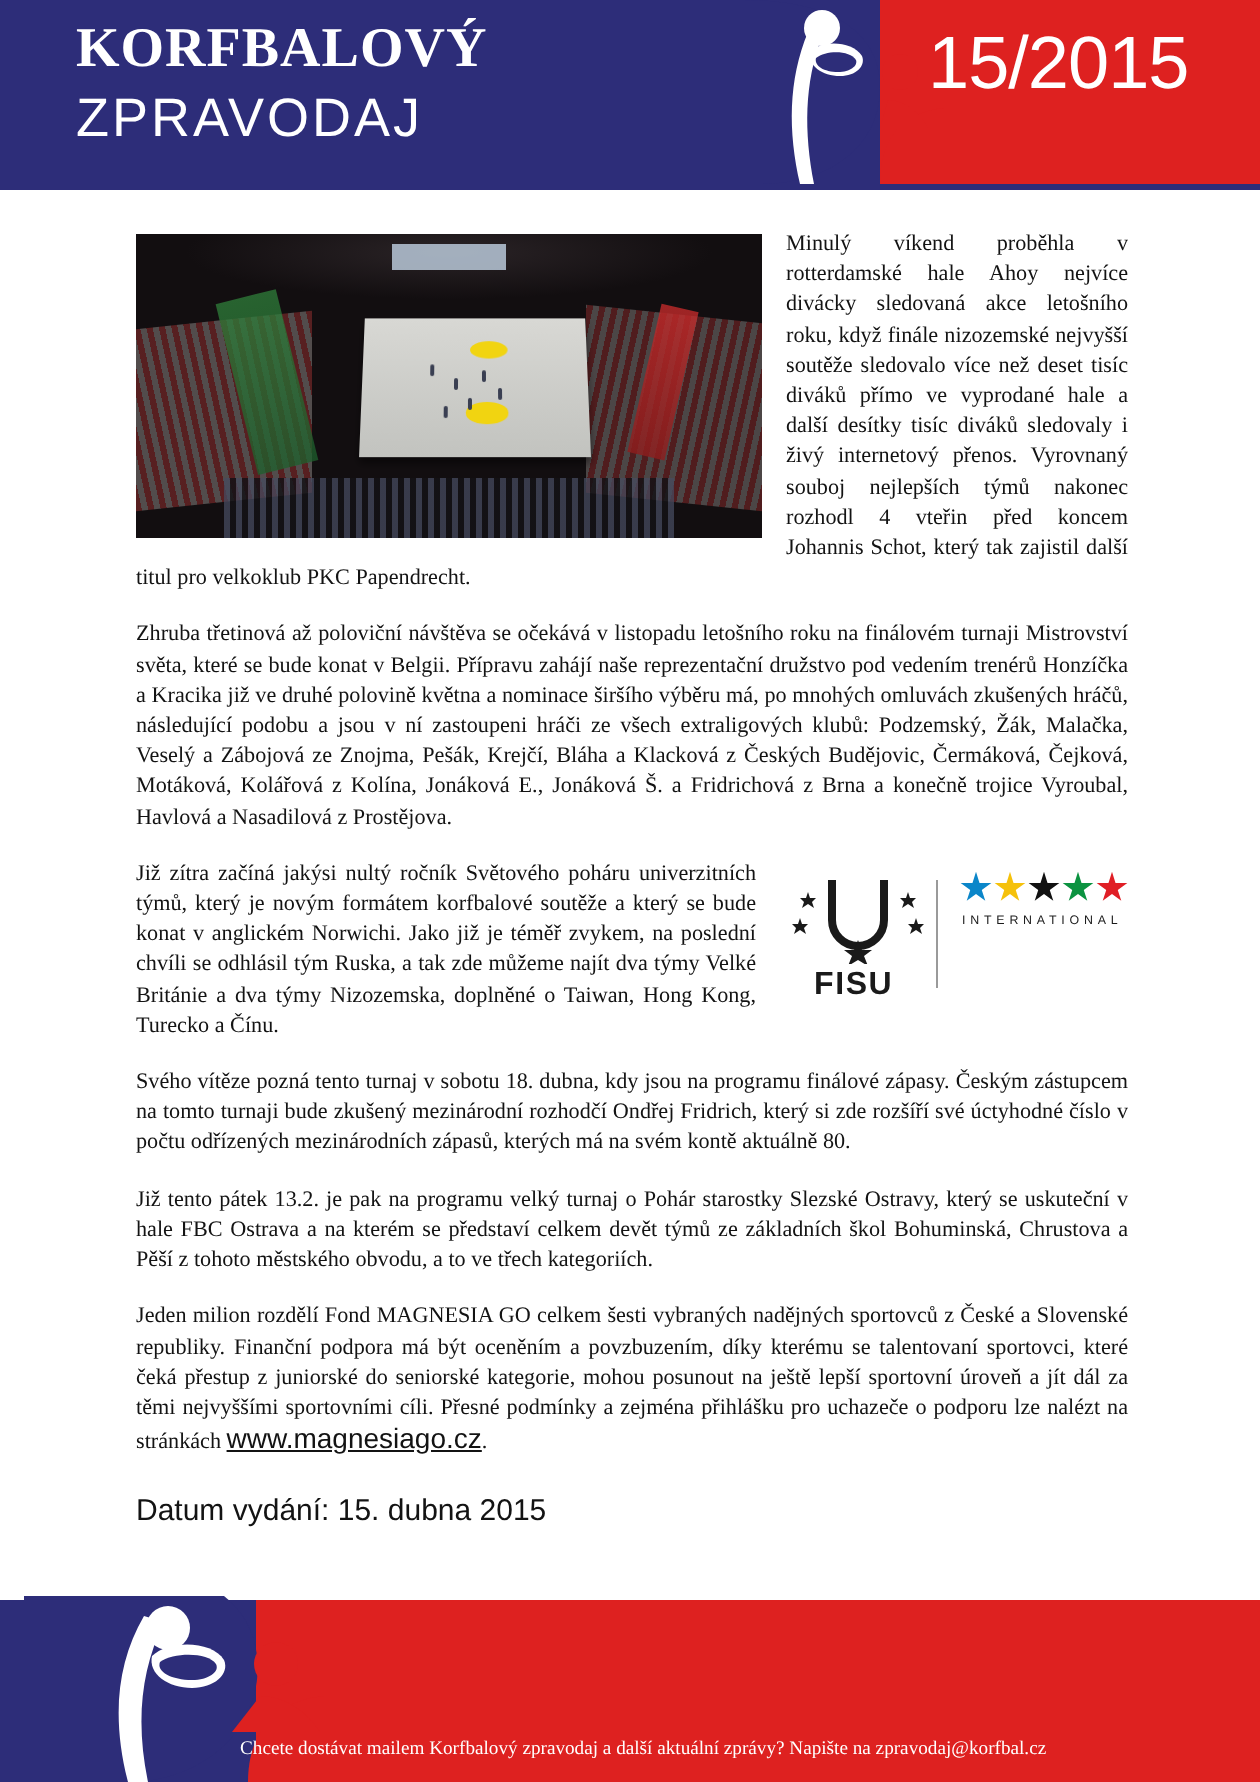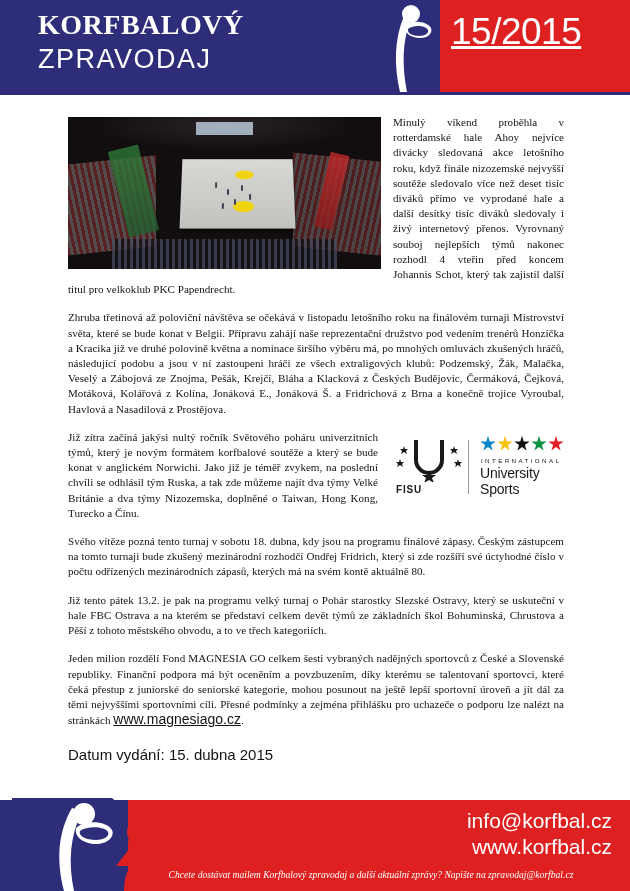--- a/index.html
+++ b/index.html
@@ -56,27 +56,26 @@
     font-family: "Liberation Sans", sans-serif;
     font-weight: normal;
     font-size: 27px;
     letter-spacing: 1.5px;
     color: #ffffff;
     line-height: 34px;
     white-space: nowrap;
   }
   .issue-number {
     position: absolute;
-    left: 451px; top: 11px;
+    left: 464px; top: 11px;
     font-family: "Liberation Sans", sans-serif;
     font-size: 37px;
     color: #ffffff;
     letter-spacing: -0.5px;
     white-space: nowrap;
-    text-decoration: underline;
   }
   .header-logo {
     position: absolute;
     left: 364px; top: 0;
     width: 108px;
     height: 92px;
   }
   .header-underline {
     position: absolute;
     left: 0; top: 92px;
@@ -182,23 +181,23 @@
     float: right;
     width: 172px;
     height: 68px;
     margin: 4px 0 4px 14px;
     position: relative;
   }
   .fisu-left {
     position: absolute; left: 2px; top: 0; width: 70px; height: 68px;
   }
   .fisu-label {
-    position: absolute; left: 2px; top: 50px;
-    font-family: "Liberation Sans", sans-serif;
-    font-size: 10px; font-weight: bold; letter-spacing: 0.8px;
+    position: absolute; left: 13px; top: 50px;
+    font-family: "Liberation Sans", sans-serif;
+    font-size: 16px; font-weight: bold; letter-spacing: 0.8px;
     color: #1a1a1a;
   }
   .fisu-div {
     position: absolute; left: 76px; top: 6px;
     width: 1px; height: 54px; background: #9a9a9a;
   }
   .fisu-right { position: absolute; left: 86px; top: 2px; width: 86px; }
   .star-row { display: flex; gap: 1px; margin-left: 2px; }
   .star {
     width: 17px; height: 16px;
@@ -248,26 +247,24 @@
   }
   .footer-contact {
     position: absolute; right: 18px; top: 8px;
     text-align: right;
     font-family: "Liberation Sans", sans-serif;
     color: #ffffff;
   }
   .fc-line { font-size: 21px; line-height: 26px; white-space: nowrap; }
   .footer-note {
     position: absolute; left: 0; right: 8px; top: 69px;
-    text-align: center;
     font-family: "Liberation Serif", serif;
     font-size: 9.6px;
     color: #ffffff;
     padding-left: 120px;
-    font-style: italic;
   }
 </style>
 </head>
 <body>
 
 <div class="header">
   <div class="header-navy"></div>
   <div class="header-red"></div>
 
   <div class="header-logo">
@@ -338,21 +335,20 @@
         <div class="fisu-div"></div>
         <div class="fisu-right">
           <div class="star-row">
             <div class="star s1"></div>
               <div class="star s2"></div>
               <div class="star s3"></div>
               <div class="star s4"></div>
               <div class="star s5"></div>
           </div>
           <div class="fisu-intl">INTERNATIONAL</div>
-          <div class="fisu-us">University Sports</div>
         </div>
       </div>
       <p class="para">Již zítra začíná jakýsi nultý ročník Světového poháru univerzitních týmů, který je novým formátem korfbalové soutěže a který se bude konat v anglickém Norwichi. Jako již je téměř zvykem, na poslední chvíli se odhlásil tým Ruska, a tak zde můžeme najít dva týmy Velké Británie a dva týmy Nizozemska, doplněné o Taiwan, Hong Kong, Turecko a Čínu.</p>
       <p class="para">Svého vítěze pozná tento turnaj v sobotu 18. dubna, kdy jsou na programu finálové zápasy. Českým zástupcem na tomto turnaji bude zkušený mezinárodní rozhodčí Ondřej Fridrich, který si zde rozšíří své úctyhodné číslo v počtu odřízených mezinárodních zápasů, kterých má na svém kontě aktuálně 80.</p>
     </div>
 
     <p class="para">Již tento pátek 13.2. je pak na programu velký turnaj o Pohár starostky Slezské Ostravy, který se uskuteční v hale FBC Ostrava a na kterém se představí celkem devět týmů ze základních škol Bohuminská, Chrustova a Pěší z tohoto městského obvodu, a to ve třech kategoriích.</p>
 
     <p class="para"><span>Jeden milion rozdělí Fond MAGNESIA GO celkem šesti vybraných nadějných sportovců z České a Slovenské republiky. Finanční podpora má být oceněním a povzbuzením, díky kterému se talentovaní sportovci, které čeká přestup z juniorské do seniorské kategorie, mohou posunout na ještě lepší sportovní úroveň a jít dál za těmi nejvyššími sportovními cíli. Přesné podmínky a zejména přihlášku pro uchazeče o podporu lze nalézt na stránkách </span><a class="link-inline" href="#">www.magnesiago.cz</a><span>.</span></p>
 
@@ -370,19 +366,15 @@
       <path d="M52 93 C44 62, 46 34, 60 10 L70 13 C58 38, 56 64, 62 93 Z" fill="#ffffff"></path>
       <circle cx="72" cy="16" r="11" fill="#ffffff"></circle>
       <path d="M64 30 C72 22, 94 22, 100 32 C103 39, 95 46, 84 46 C72 46, 62 39, 64 30 Z" fill="#ffffff"></path>
       <path d="M68 33 C75 28, 92 28, 96 34 C98 38, 92 42, 84 42 C74 42, 66 38, 68 33 Z" fill="#2d2d79"></path>
       <path d="M112 93 C112 66, 128 52, 150 50 L150 93 Z" fill="#de2120"></path>
       <path d="M118 50 C130 50, 142 58, 148 68 L104 68 Z" fill="#de2120"></path>
       <circle cx="126" cy="34" r="11" fill="#de2120"></circle>
     </svg>
   </div>
 
-  <div class="footer-contact">
-    <div class="fc-line">info@korfbal.cz</div>
-    <div class="fc-line">www.korfbal.cz</div>
-  </div>
 
   <div class="footer-note">Chcete dostávat mailem Korfbalový zpravodaj a další aktuální zprávy? Napište na zpravodaj@korfbal.cz</div>
 </div>
 
 </body></html>

